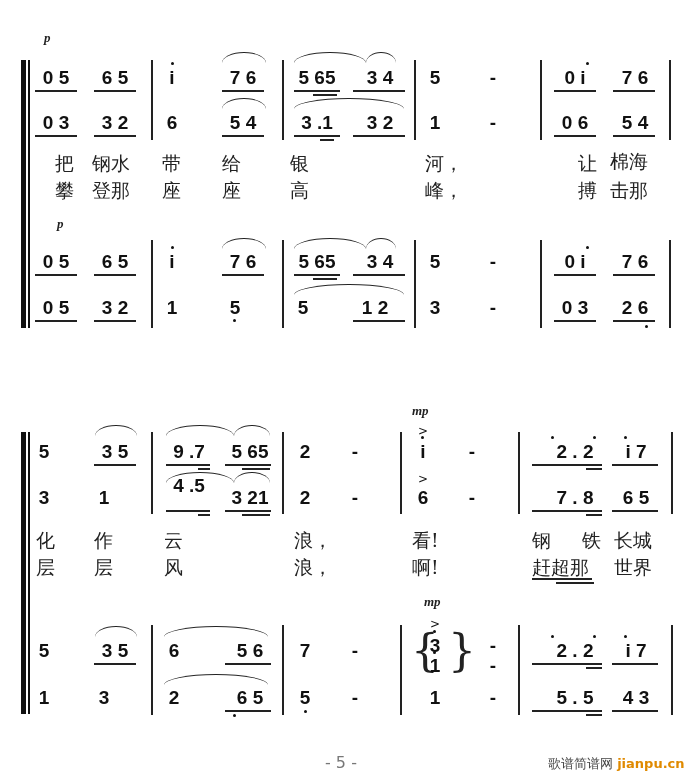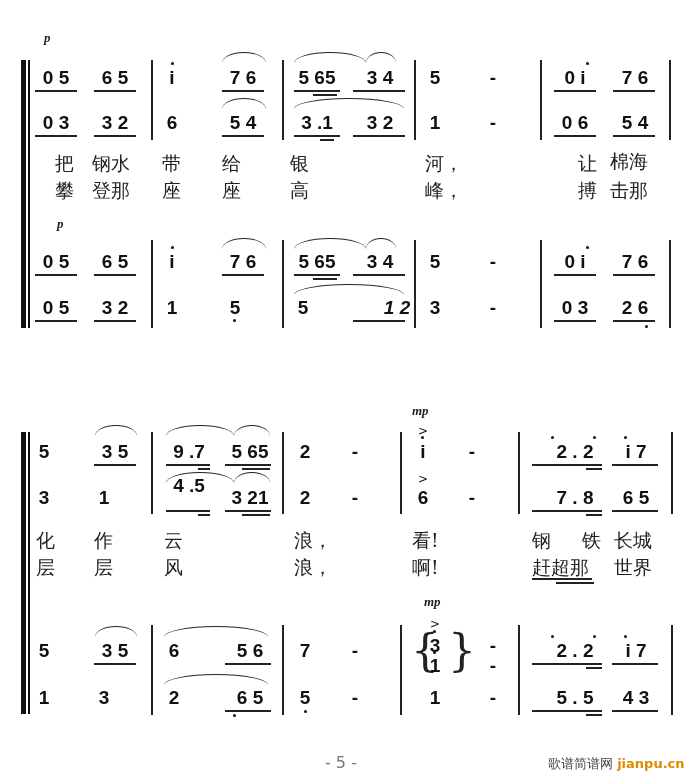--- a/index.html
+++ b/index.html
@@ -133,21 +133,21 @@
   <div class="dot" style="left:586px;top:246px;"></div>
   <div class="slur" style="left:222px;top:238px;width:44px;"></div>
   <div class="slur" style="left:294px;top:238px;width:72px;"></div>
   <div class="slur" style="left:366px;top:238px;width:30px;"></div>
 
   <span class="note" style="left:56px;top:298px;">0 5</span>
   <span class="note" style="left:115px;top:298px;">3 2</span>
   <span class="note" style="left:172px;top:298px;">1</span>
   <span class="note" style="left:235px;top:298px;">5</span>
   <span class="note" style="left:303px;top:298px;">5</span>
-  <span class="note" style="left:397px;top:298px;font-style:italic;">1 2</span>
+  <span class="note" style="left:375px;top:298px;">1 2</span>
   <span class="note" style="left:435px;top:298px;">3</span>
   <span class="note" style="left:493px;top:298px;">-</span>
   <span class="note" style="left:575px;top:298px;">0 3</span>
   <span class="note" style="left:635px;top:298px;">2 6</span>
   <div class="ul" style="left:35px;top:320px;width:42px;"></div>
   <div class="ul" style="left:94px;top:320px;width:42px;"></div>
   <div class="ul" style="left:353px;top:320px;width:52px;"></div>
   <div class="ul" style="left:554px;top:320px;width:42px;"></div>
   <div class="ul" style="left:613px;top:320px;width:42px;"></div>
   <div class="dot" style="left:233px;top:319px;"></div>

